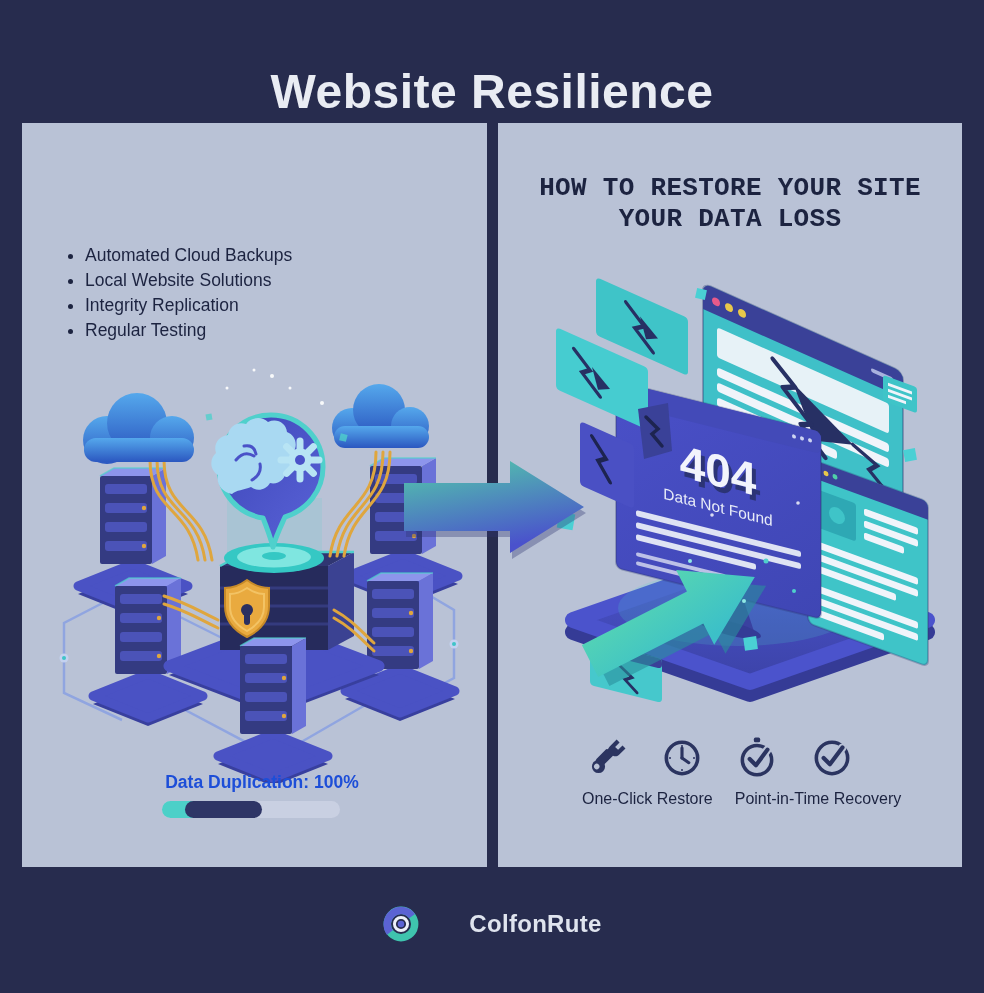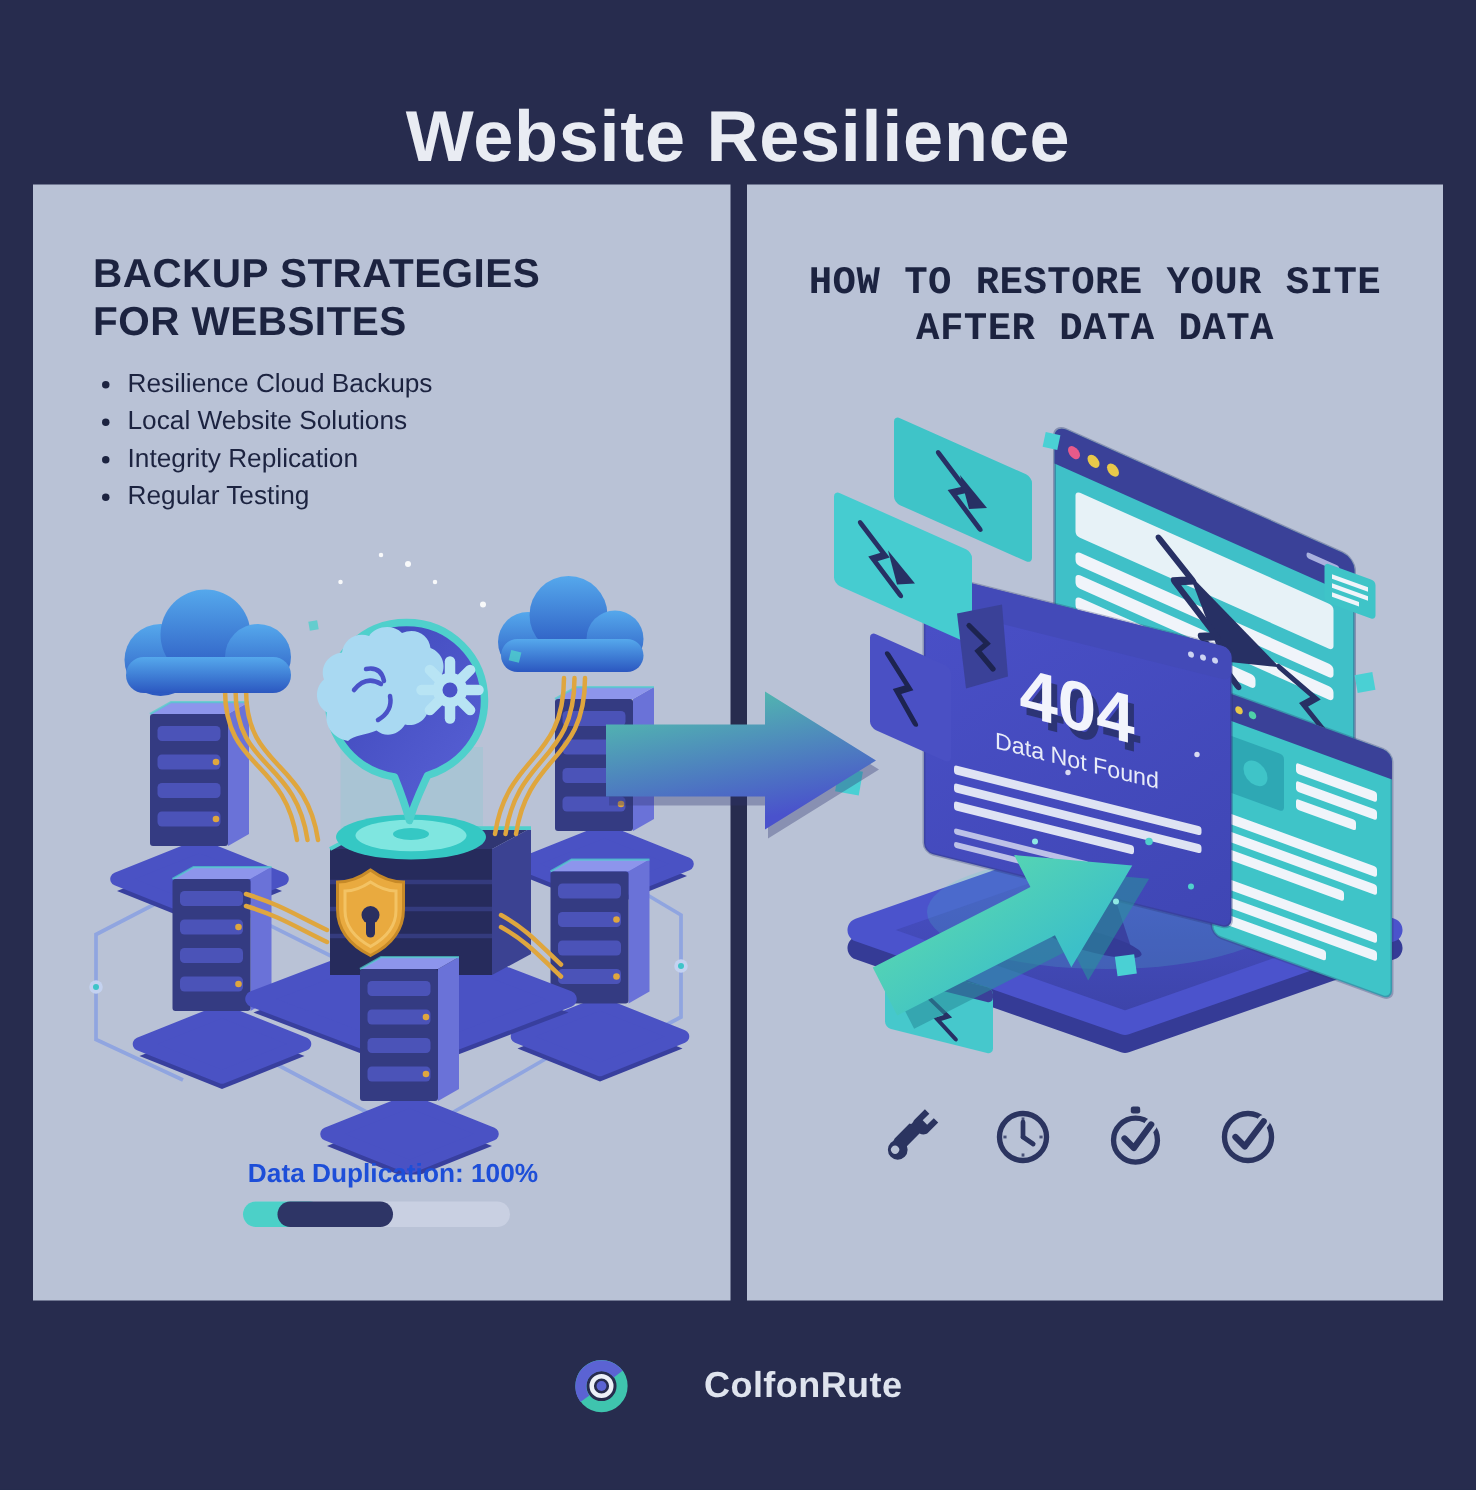--- a/index.html
+++ b/index.html
@@ -56,26 +56,22 @@
   .brand { color:#dfe4ee; font-size:24px; font-weight:700; letter-spacing:.3px;margin-left:36px; }
 </style>
 </head>
 <body>
 
 <div class="poster">
 
   <div class="title">Website Resilience</div>
 
   <div class="panel left">
-    <div class="panel-heading">
-      <div>BACKUP STRATEGIES</div>
-      <div>FOR WEBSITES</div>
-    </div>
     <ul class="bullets">
-      <li>Resilience Cloud Backups</li>
+      <li>Automated Cloud Backups</li>
       <li>Local Website Solutions</li>
       <li>Integrity Replication</li>
       <li>Regular Testing</li>
     </ul>
 
     <svg class="illu left-illu" viewBox="0 0 465 435" xmlns="http://www.w3.org/2000/svg">
       <defs>
         <linearGradient id="cloudG" x1="0" y1="0" x2="0" y2="1">
           <stop offset="0" stop-color="#55a8ec"></stop>
             <stop offset="1" stop-color="#2b57c0"></stop>
@@ -216,21 +212,21 @@
     <div class="progress-label">Data Duplication: 100%</div>
     <div class="progress-bar">
       <span class="seg seg-teal"></span>
       <span class="seg seg-navy"></span>
     </div>
   </div>
 
   <div class="panel right">
     <div class="panel-heading">
       <div>HOW TO RESTORE YOUR SITE</div>
-      <div>AFTER DATA DATA</div>
+      <div>YOUR DATA LOSS</div>
     </div>
 
     <svg class="illu right-illu" viewBox="0 0 464 450" xmlns="http://www.w3.org/2000/svg">
       <defs>
         <linearGradient id="platG" x1="0" y1="0" x2="0" y2="1">
           <stop offset="0" stop-color="#4b53cc"></stop>
             <stop offset="1" stop-color="#3c43a8"></stop>
         </linearGradient>
         <linearGradient id="g404" x1="0" y1="0" x2="1" y2="1">
           <stop offset="0" stop-color="#4a50c8"></stop>
@@ -383,20 +379,24 @@
         <polyline points="15,23 21,29 32,14" fill="none" stroke="#2b3460" stroke-width="4" stroke-linecap="round" stroke-linejoin="round"></polyline>
       </svg>
       <svg class="f-icon" viewBox="0 0 44 44">
         <circle cx="22" cy="22" r="15" fill="none" stroke="#2b3460" stroke-width="3.4"></circle>
         <polyline points="14,22 20,28 32,12" fill="none" stroke="#b9c2d6" stroke-width="8" stroke-linecap="round" stroke-linejoin="round"></polyline>
         <polyline points="14,22 20,28 32,12" fill="none" stroke="#2b3460" stroke-width="4" stroke-linecap="round" stroke-linejoin="round"></polyline>
       </svg>
     </div>
 
     <div class="features-captions">
+      <div class="row1">
+        <span>One-Click Restore</span>
+        <span>Point-in-Time Recovery</span>
+      </div>
     </div>
   </div>
 
   <svg class="center-arrow" viewBox="0 0 195 105" xmlns="http://www.w3.org/2000/svg">
     <defs>
       <linearGradient id="ctrArr" x1="0" y1="0" x2=".35" y2="1">
         <stop offset="0" stop-color="#53cbaa"></stop>
           <stop offset="1" stop-color="#4a52cc"></stop>
       </linearGradient>
     </defs>

